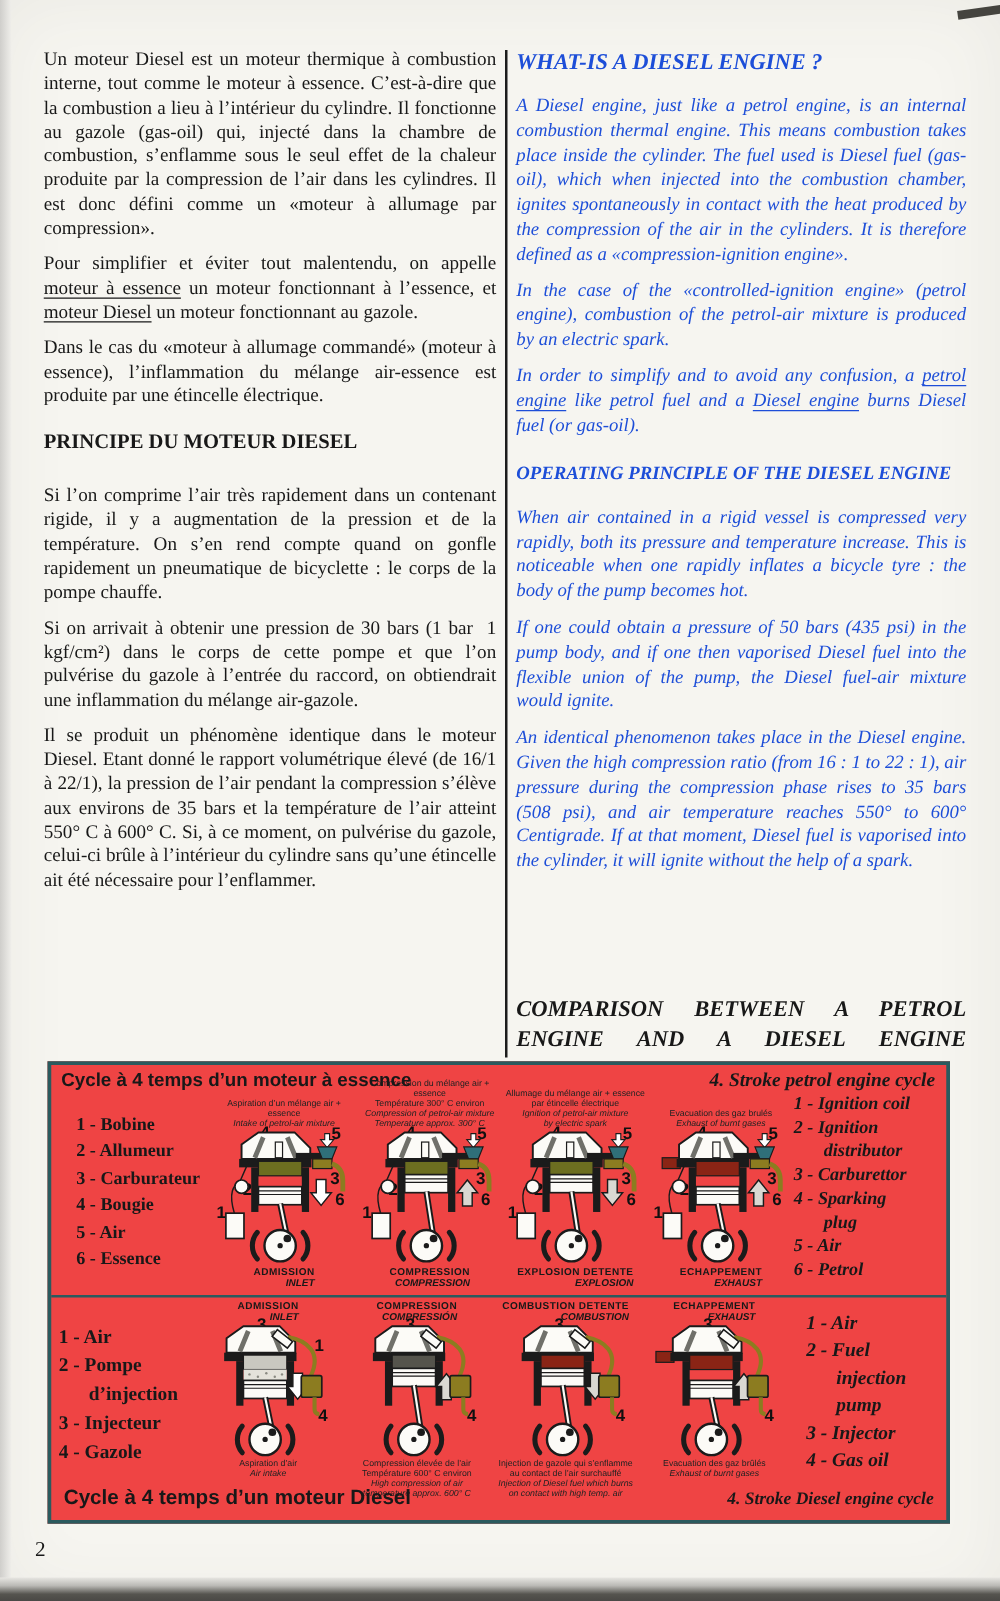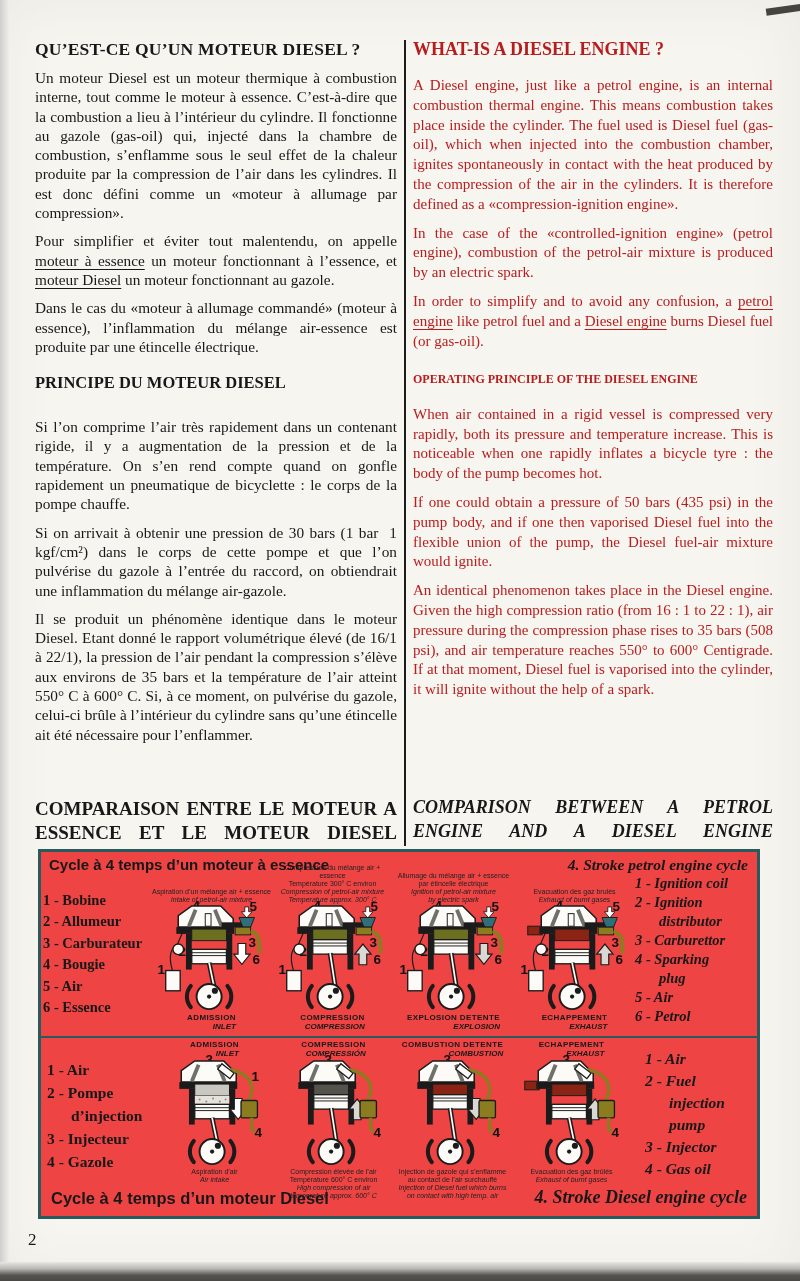--- a/index.html
+++ b/index.html
@@ -9,47 +9,47 @@
   
   .edge-left{position:absolute;left:0;top:0;bottom:0;width:9px;
              background:linear-gradient(90deg,#cfcecb,#efeeea);}
   .edge-bottom{position:absolute;left:0;right:0;bottom:0;height:19px;
              background:linear-gradient(#e7e6e2 0%,#b9b8b4 35%,#55544f 70%,#494845 100%);}
   .corner-sliver{position:absolute;right:-6px;top:6px;width:40px;height:7px;background:#45443f;
              transform:rotate(-8deg);}
   
   .col{position:absolute;top:38px;text-align:justify;}
   .col-fr{left:35px;width:362px;font-size:15.3px;line-height:19.3px;}
-  .col-en{left:413px;width:360px;font-size:15px;line-height:19.8px;color:#b91c1c;}
+  .col-en{left:413px;width:360px;font-size:15px;line-height:19.8px;font-style:italic;color:#1d4ed8;}
   .col p{margin:0 0 9px 0;}
   .col-fr h1{font-size:17.5px;line-height:22px;margin:0 0 8px 0;letter-spacing:.2px;}
   .col-fr h2{font-size:16.5px;line-height:21px;margin:16px 0 24px 0;}
   .col-en h1{font-size:18px;line-height:22px;margin:0 0 16px 0;}
-  .col-en h2{font-size:12px;line-height:21.5px;margin:18px 0 14px 0;}
+  .col-en h2{font-size:15px;line-height:21.5px;margin:18px 0 14px 0;}
   .u{text-decoration:underline;text-underline-offset:2.5px;}
   .divider{position:absolute;left:404px;top:40px;width:1.5px;height:806px;background:#1c1c1c;}
   .h3{position:absolute;font-weight:bold;font-size:19px;line-height:24px;
       text-align:justify;text-align-last:justify;}
   .h3-fr{left:35px;top:797px;width:362px;font-family:"Liberation Serif",serif;}
   .h3-en{left:413px;top:795px;width:360px;font-style:italic;font-size:18px;}
   .page-num{position:absolute;left:28px;top:1230px;font-size:17px;}
   
   .diagram{position:absolute;left:38px;top:849px;width:716px;height:364px;
            border:3px solid #2b5a5e;background:#ef4444;font-family:"Liberation Sans",sans-serif;}
   .half{position:relative;box-sizing:border-box;display:flex;align-items:stretch;}
   .phalf{height:186px;border-bottom:2.5px solid #2b5a5e;padding-top:20px;}
   .dhalf{height:175px;padding-top:2px;}
   .dg-title-fr{position:absolute;left:8px;top:4px;font-weight:bold;font-size:15px;}
   .dg-title-en{position:absolute;right:9px;top:4px;font-weight:bold;font-style:italic;
                font-size:15.5px;font-family:"Liberation Serif",serif;}
   .dsl-title-fr{position:absolute;left:10px;bottom:5px;font-weight:bold;font-size:16.5px;}
   .dsl-title-en{position:absolute;right:10px;bottom:5px;font-weight:bold;font-style:italic;
-               font-size:18px;font-family:"Liberation Serif",serif;}
+               font-size:14px;font-family:"Liberation Serif",serif;}
   .legend{font-family:"Liberation Serif",serif;font-weight:bold;align-self:center;}
-  .leg-fr-p{flex:0 0 108px;padding-left:2px;font-size:14.5px;line-height:21.5px;}
+  .leg-fr-p{flex:0 0 108px;padding-left:20px;font-size:14.5px;line-height:21.5px;}
   .leg-en-p{flex:0 0 122px;font-size:14.5px;line-height:19px;font-style:italic;margin-top:-8px;}
   .leg-fr-d{flex:0 0 108px;padding-left:6px;font-size:15.5px;line-height:23px;margin-top:-22px;}
   .leg-en-d{flex:0 0 126px;font-size:15.5px;line-height:22px;font-style:italic;margin-top:-26px;padding-left:14px;box-sizing:border-box;}
   .ind{padding-left:24px;}
   .cell{flex:1 1 0;display:flex;flex-direction:column;align-items:center;min-width:0;}
   .cap{font-size:7px;line-height:8px;text-align:center;color:#222;}
   .pcap{height:32px;display:flex;flex-direction:column;justify-content:flex-end;}
   .dcap{margin-top:1px;}
   .cf{}
   .ce{font-style:italic;}
@@ -66,21 +66,20 @@
   .dn3{left:43px;top:-7px}.dn4{left:92px;top:66px}
 </style>
 </head>
 <body>
 
 <div class="page">
   <div class="edge-left"></div>
   <div class="corner-sliver"></div>
 
   <div class="col col-fr">
-    <h1>QU’EST-CE QU’UN MOTEUR DIESEL ?</h1>
     <p>Un moteur Diesel est un moteur thermique à combustion interne, tout comme le moteur à essence. C’est-à-dire que la combustion a lieu à l’intérieur du cylindre. Il fonctionne au gazole (gas-oil) qui, injecté dans la chambre de combustion, s’enflamme sous le seul effet de la chaleur produite par la compression de l’air dans les cylindres. Il est donc défini comme un «moteur à allumage par compression».</p>
     <p><span>Pour simplifier et éviter tout malentendu, on appelle </span><span class="u">moteur à essence</span><span> un moteur fonctionnant à l’essence, et </span><span class="u">moteur Diesel</span><span> un moteur fonctionnant au gazole.</span></p>
     <p>Dans le cas du «moteur à allumage commandé» (moteur à essence), l’inflammation du mélange air-essence est produite par une étincelle électrique.</p>
     <h2>PRINCIPE DU MOTEUR DIESEL</h2>
     <p>Si l’on comprime l’air très rapidement dans un contenant rigide, il y a augmentation de la pression et de la température. On s’en rend compte quand on gonfle rapidement un pneumatique de bicyclette : le corps de la pompe chauffe.</p>
     <p>Si on arrivait à obtenir une pression de 30 bars (1 bar&nbsp;&nbsp;1 kgf/cm²) dans le corps de cette pompe et que l’on pulvérise du gazole à l’entrée du raccord, on obtiendrait une inflammation du mélange air-gazole.</p>
     <p>Il se produit un phénomène identique dans le moteur Diesel. Etant donné le rapport volumétrique élevé (de 16/1 à 22/1), la pression de l’air pendant la compression s’élève aux environs de 35 bars et la température de l’air atteint 550° C à 600° C. Si, à ce moment, on pulvérise du gazole, celui-ci brûle à l’intérieur du cylindre sans qu’une étincelle ait été nécessaire pour l’enflammer.</p>
   </div>
 
   <div class="col col-en">
@@ -89,21 +88,20 @@
     <p>In the case of the «controlled-ignition engine» (petrol engine), combustion of the petrol-air mixture is produced by an electric spark.</p>
     <p><span>In order to simplify and to avoid any confusion, a </span><span class="u">petrol engine</span><span> like petrol fuel and a </span><span class="u">Diesel engine</span><span> burns Diesel fuel (or gas-oil).</span></p>
     <h2>OPERATING PRINCIPLE OF THE DIESEL ENGINE</h2>
     <p>When air contained in a rigid vessel is compressed very rapidly, both its pressure and temperature increase. This is noticeable when one rapidly inflates a bicycle tyre : the body of the pump becomes hot.</p>
     <p>If one could obtain a pressure of 50 bars (435 psi) in the pump body, and if one then vaporised Diesel fuel into the flexible union of the pump, the Diesel fuel-air mixture would ignite.</p>
     <p>An identical phenomenon takes place in the Diesel engine. Given the high compression ratio (from 16 : 1 to 22 : 1), air pressure during the compression phase rises to 35 bars (508 psi), and air temperature reaches 550° to 600° Centigrade. If at that moment, Diesel fuel is vaporised into the cylinder, it will ignite without the help of a spark.</p>
   </div>
 
   <div class="divider"></div>
 
-  <div class="h3 h3-fr">COMPARAISON ENTRE LE MOTEUR A ESSENCE ET LE MOTEUR DIESEL</div>
   <div class="h3 h3-en">COMPARISON BETWEEN A PETROL ENGINE AND A DIESEL ENGINE</div>
 
   <div class="diagram">
 
     <div class="half phalf">
       <div class="dg-title-fr">Cycle à 4 temps d’un moteur à essence</div>
       <div class="dg-title-en">4. Stroke petrol engine cycle</div>
 
       <div class="legend leg-fr-p">
         <div>1 - Bobine</div>

